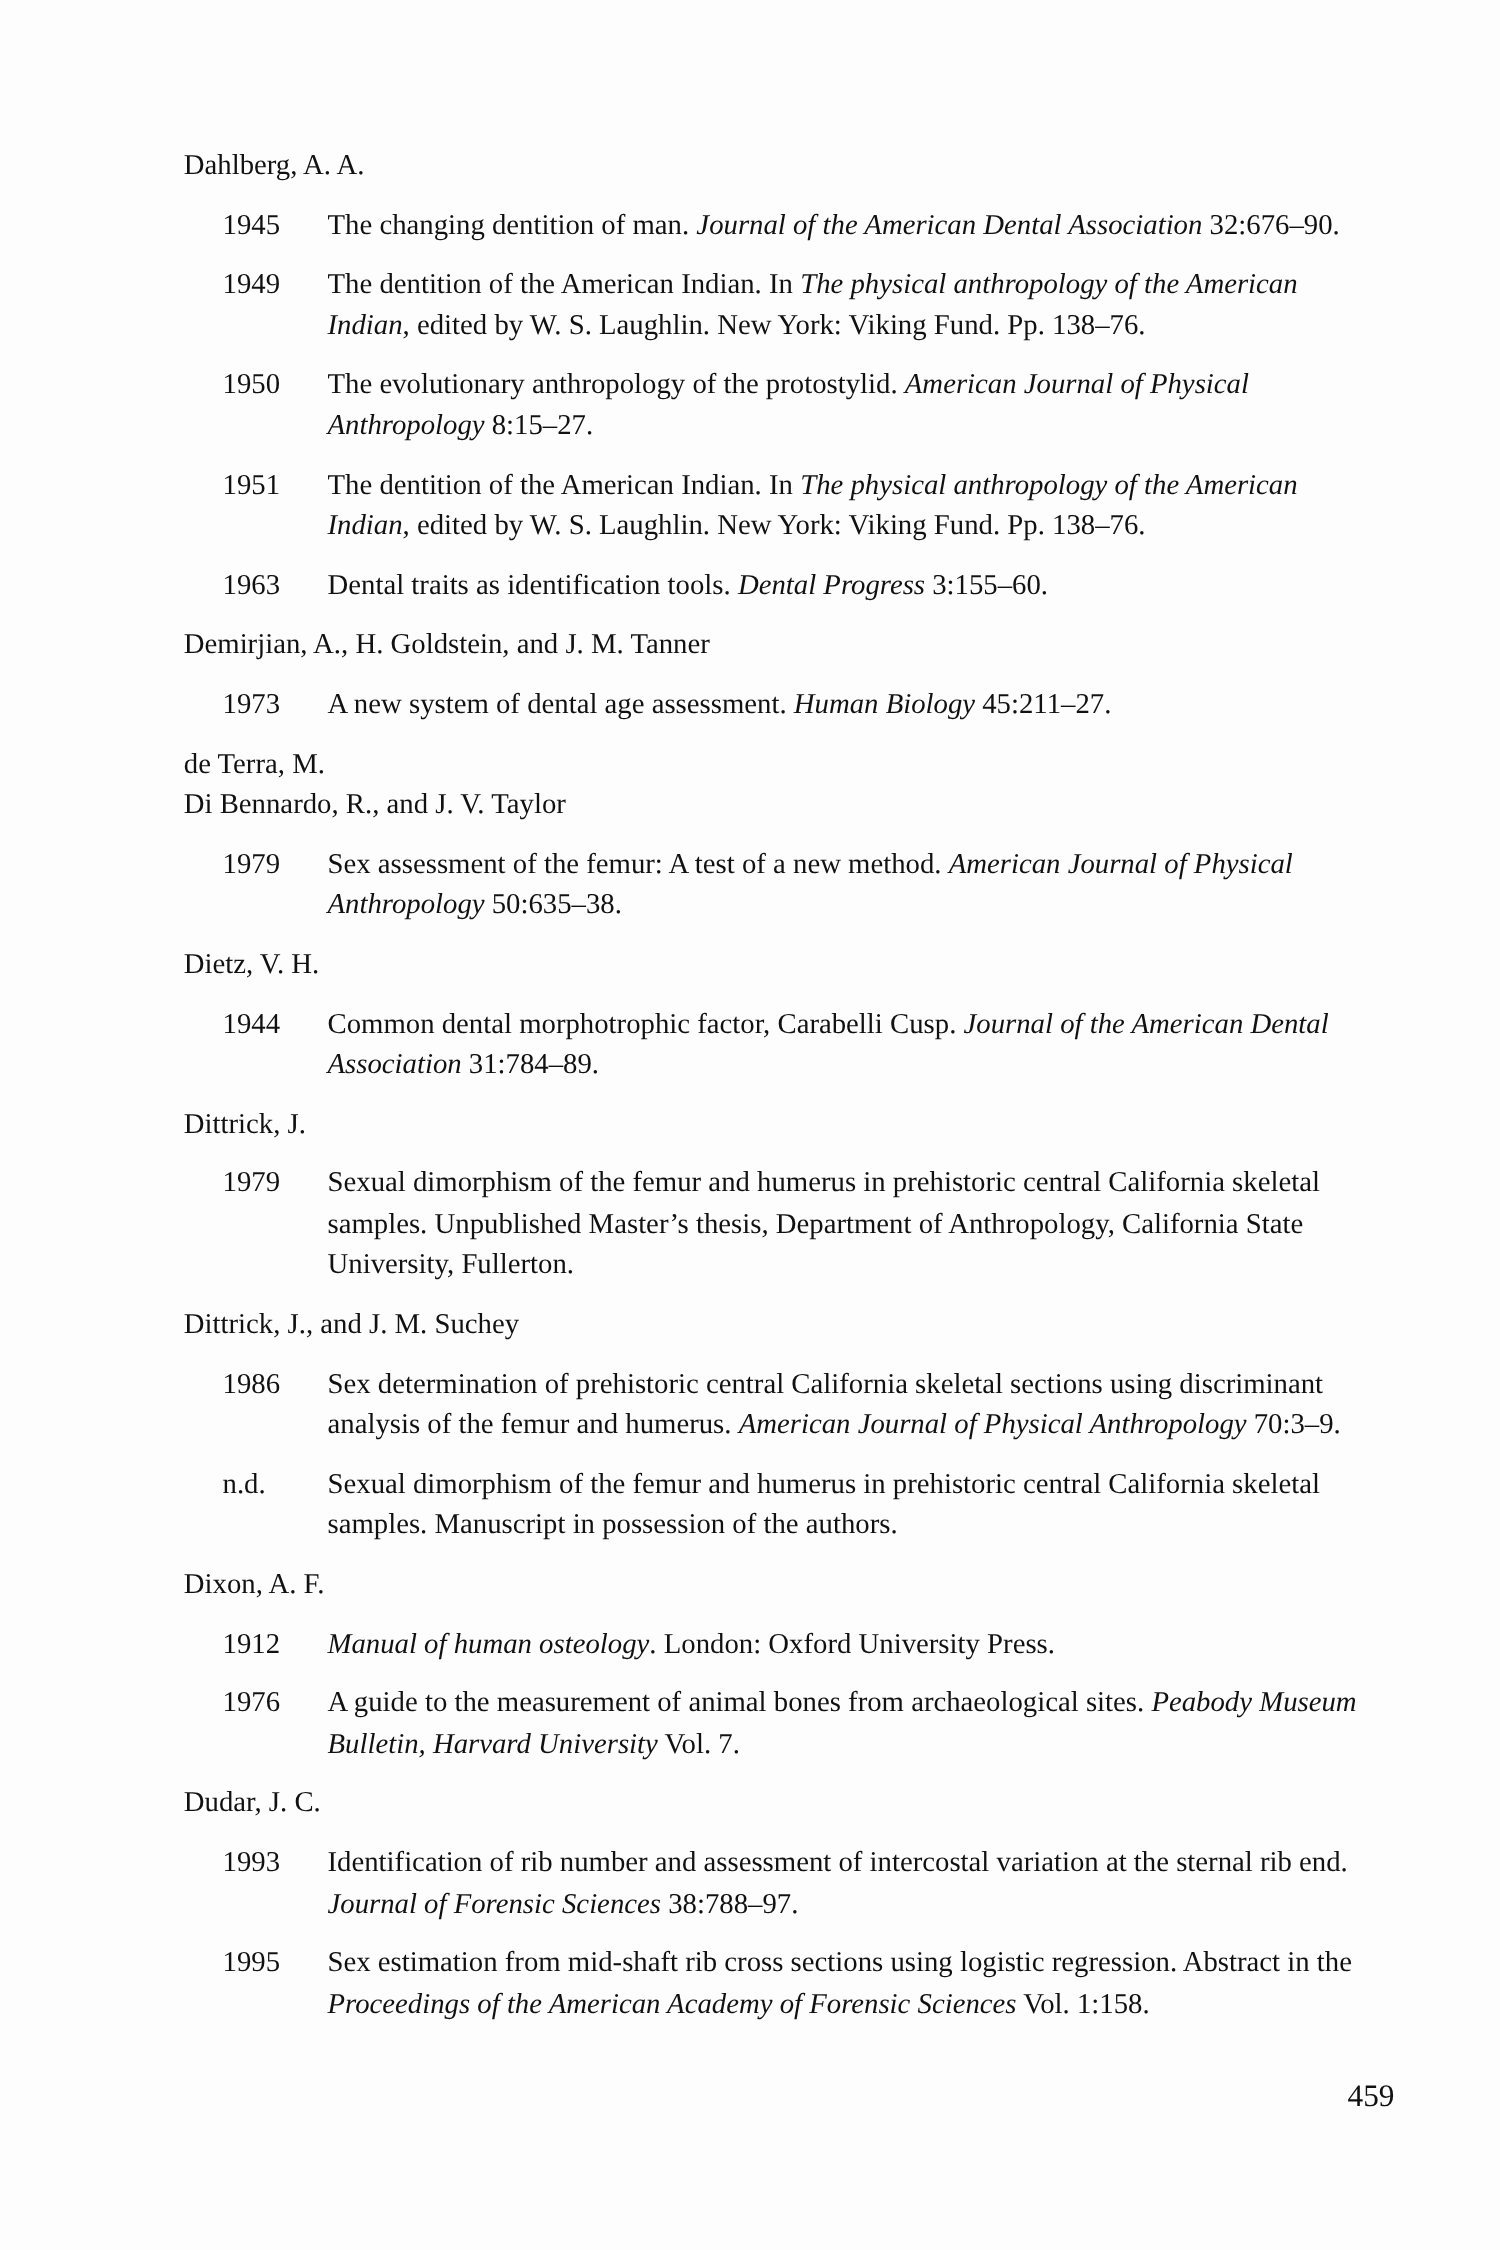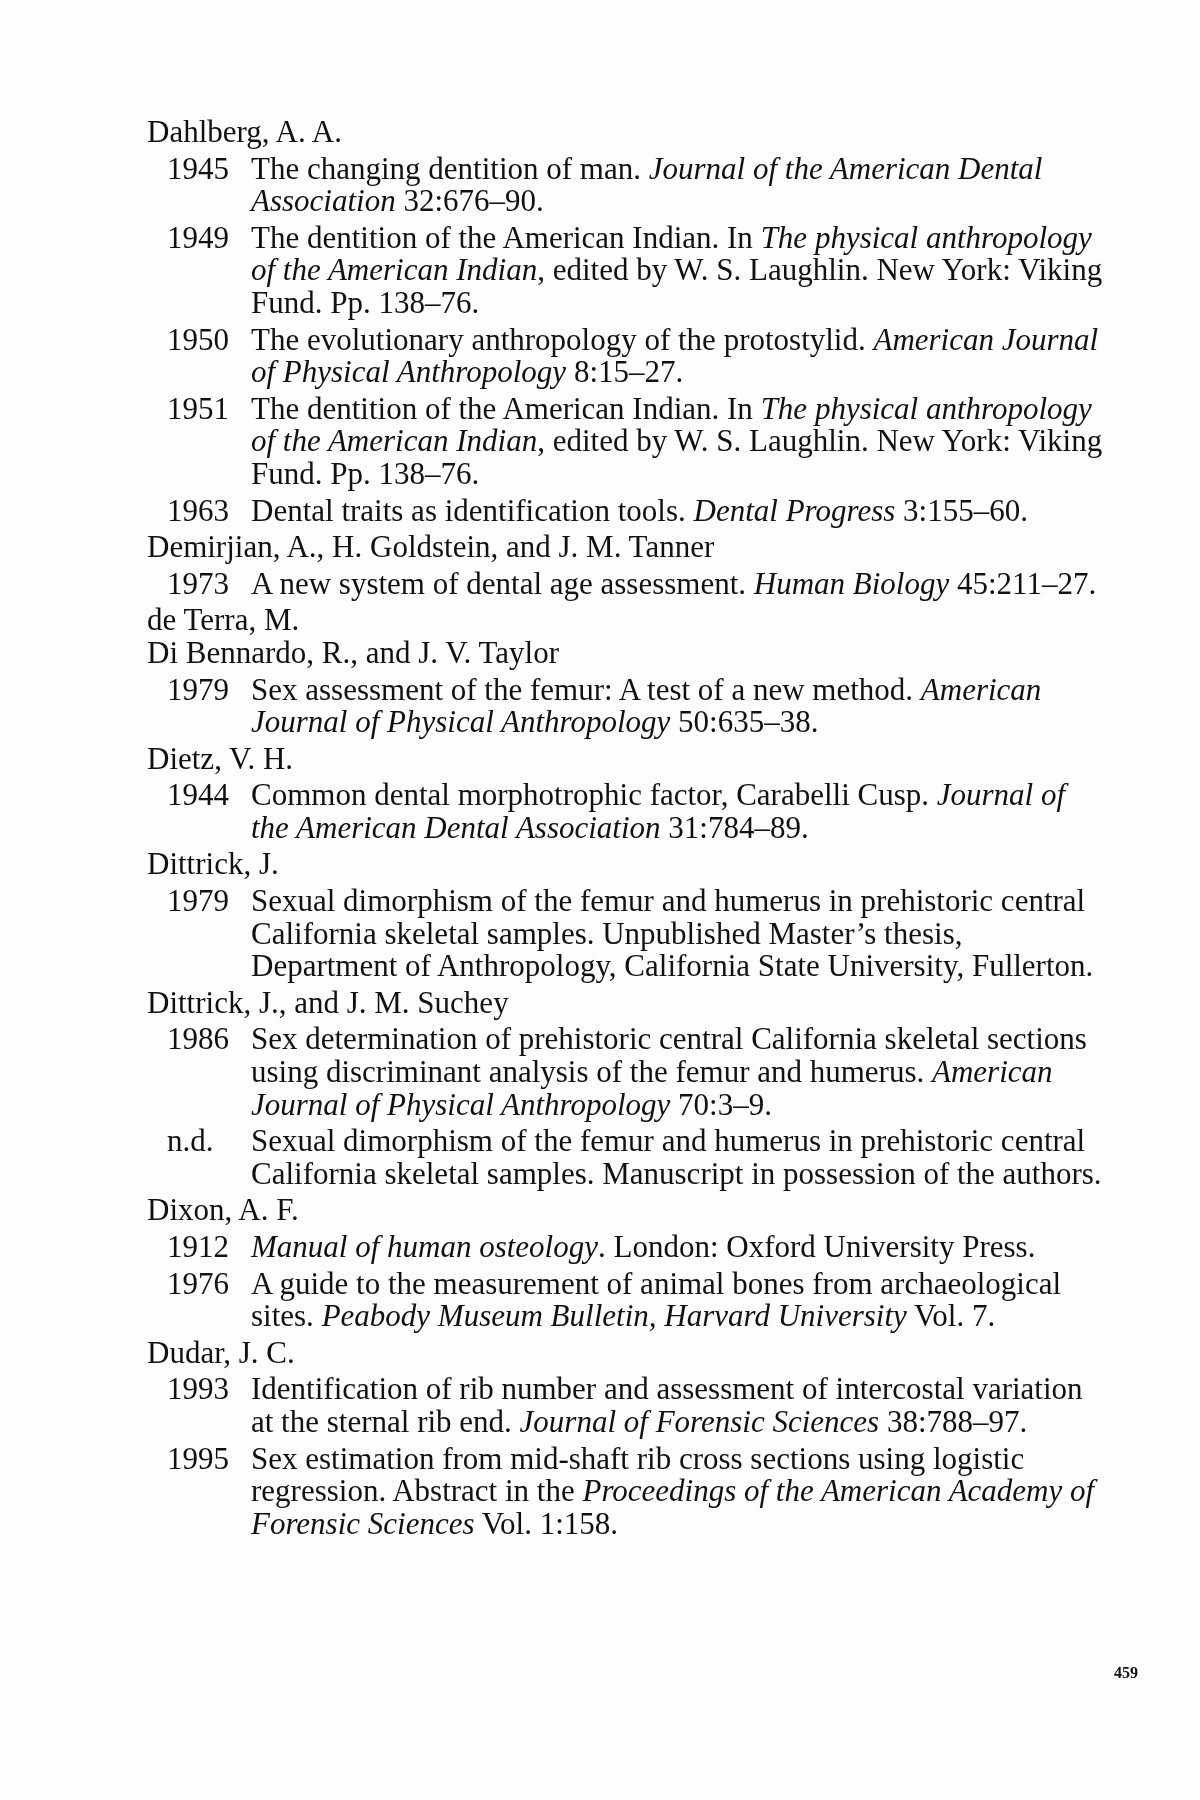--- a/index.html
+++ b/index.html
@@ -8,41 +8,41 @@
     background: #fdfdfd;
     position: relative;
     overflow: hidden;
     font-family: "Liberation Serif", "DejaVu Serif", serif;
     color: #111;
   }
   .page {
     position: absolute;
     left: 147px; top: 116px;
     width: 965px;
-    font-size: 31px;
+    font-size: 23px;
     line-height: 32.6px;
   }
   .author { margin: 0; padding: 0; white-space: nowrap; }
   .entry {
     position: relative;
     padding-left: 100px;
-    margin: 4px;
+    margin: 15px;
   }
   .year {
     position: absolute;
     left: 16px; top: 0;
     width: 80px;
   }
   .body { display: block; }
   .body i { font-style: italic; }
   .page-number {
     position: absolute;
-    left: 1114px; top: 1664px;
-    font-size: 16px;
-    font-weight: bold;
+    left: 1078px; top: 1664px;
+    font-size: 25px;
+    font-weight: normal;
   }
 </style>
 </head>
 <body>
 
 <div class="page" id="biblio">
     <div>
       <div class="author">Dahlberg, A. A.</div>
       <div class="entry">
         <span class="year">1945</span>

